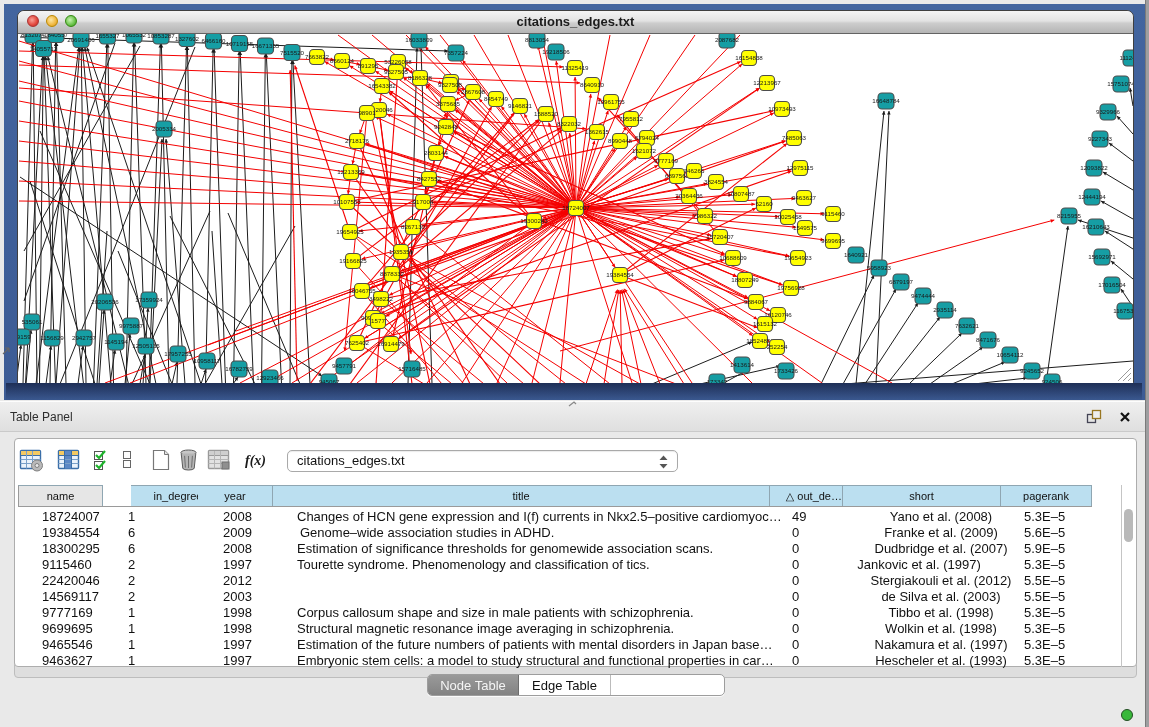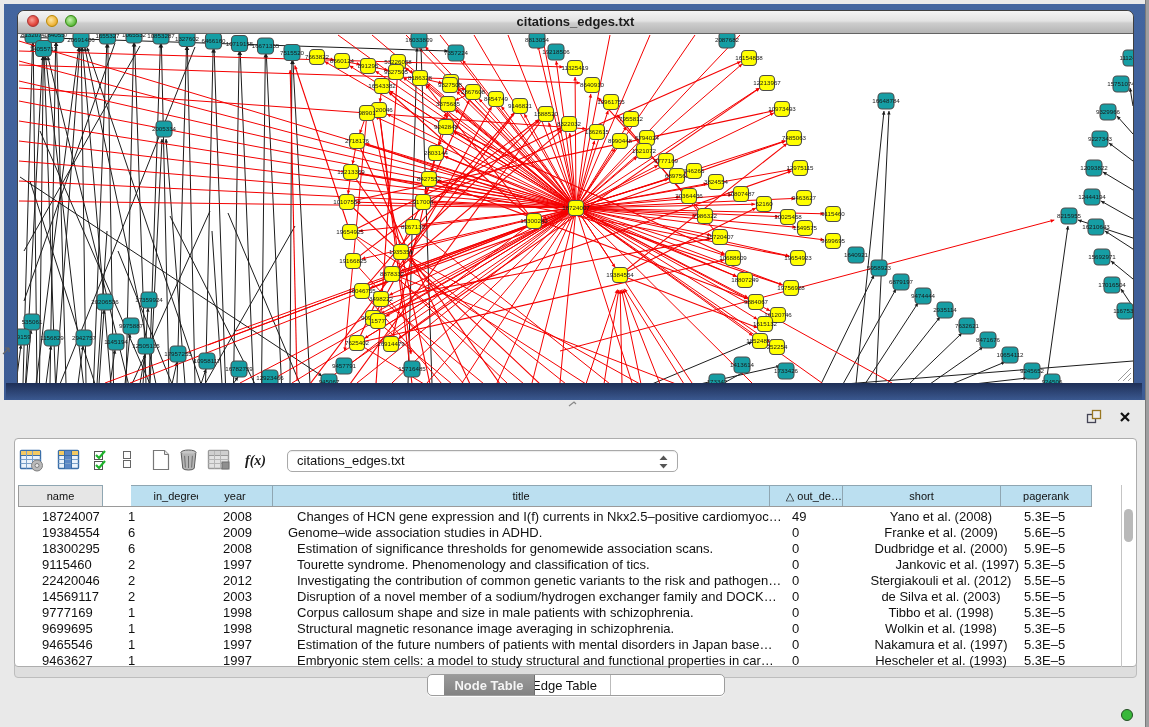--- a/index.html
+++ b/index.html
@@ -27,22 +27,22 @@
   padding-left:9px; box-shadow:inset 0 1px 1px rgba(0,0,0,0.08); }
 .hcell { position:absolute; top:485px; height:21px; background:#bbdff0;
   border-right:1px solid #8fa6b2; border-top:1px solid #8fa6b2; font-size:11px; color:#111;
   text-align:center; line-height:21px; }
 .trow { position:absolute; left:18px; width:1103px; height:16px; font-size:13px; color:#111; }
 .trow span { position:absolute; top:0; line-height:16px; white-space:nowrap; }
 #seg { position:absolute; left:427px; top:674px; width:298px; height:22px;
   border:1px solid #9d9d9d; border-radius:5px; background:#fff; font-size:13px; line-height:21px;
   text-align:center; color:#111; overflow:hidden;
   box-shadow:0 1px 0 rgba(255,255,255,0.8); }
-#seg .sel { position:absolute; left:16px; top:0; width:91px; height:31px;
-  background:linear-gradient(180deg,#9a9a9a,#767676); color:#f5f5f5; border-right:1px solid #6e6e6e;font-weight:bold; }
+#seg .sel { position:absolute; left:0; top:0; width:91px; height:31px;
+  background:linear-gradient(180deg,#9a9a9a,#767676); color:#f5f5f5; border-right:1px solid #6e6e6e; }
 #seg .s2 { position:absolute; left:91px; top:0; width:92px; height:22px; border-right:1px solid #bbb; }
 #seg .s3 { position:absolute; left:183px; top:0; width:115px; height:28px;margin-top:24px; }
 </style></head><body>
 <div id="blue"></div>
 <div id="shadow" style="position:absolute;left:6px;top:383px;width:1136px;height:17px;background:linear-gradient(180deg,rgba(5,10,35,0.55),rgba(5,10,35,0.05))"></div>
 <div id="gwin">
   <div id="gtitle">citations_edges.txt</div>
   <span class="tl" style="left:9px; background:radial-gradient(circle at 4px 4px,#f9a197,#e2463c 60%,#b03027); border:1px solid #a33;"></span>
   <span class="tl" style="left:28px; background:radial-gradient(circle at 4px 4px,#fce6a4,#f0b73f 60%,#c98e22); border:1px solid #b80;"></span>
   <span class="tl" style="left:47px; background:radial-gradient(circle at 4px 4px,#c8f3b2,#68c247 60%,#3f9427); border:1px solid #381;"></span>
@@ -809,20 +809,21 @@
       <text x="558.0" y="176.0" font-size="6.2" fill="#1a1a1a" text-anchor="middle">18724007</text>
       <line x1="1100" y1="347" x2="1113" y2="334" stroke="#9a9a9a" stroke-width="1"></line>
       <line x1="1105" y1="347" x2="1113" y2="339" stroke="#9a9a9a" stroke-width="1"></line>
       <line x1="1110" y1="347" x2="1113" y2="344" stroke="#9a9a9a" stroke-width="1"></line>
     </svg>
 </div>
 <svg width="10" height="10" viewBox="0 0 10 10" style="position:absolute;left:1px;top:346px" xmlns="http://www.w3.org/2000/svg">
     <path d="M2 8 L8 2 M8 2 l-4 0 M8 2 l0 4" stroke="#666" stroke-width="1.2" fill="none"></path>
   </svg>
 <div id="panel">
+  <div id="ptitle"><span style="margin-left:10px">Table Panel</span></div>
   <svg width="60" height="20" viewBox="0 0 60 20" style="position:absolute;right:8px;top:9px" xmlns="http://www.w3.org/2000/svg">
     <rect x="6.5" y="5.5" width="8" height="8" fill="none" stroke="#445" stroke-width="1.3"></rect>
     <rect x="11.5" y="1.5" width="8" height="8" fill="#eee" stroke="#997722" stroke-width="1.3"></rect>
     <path d="M40 4 l8 8 M48 4 l-8 8" stroke="#111" stroke-width="2.2" fill="none"></path>
   </svg>
   <svg width="16" height="8" viewBox="0 0 16 8" style="position:absolute;left:567px;top:0px" xmlns="http://www.w3.org/2000/svg">
     <path d="M2 6 l5 -4 l2 2" stroke="#888" fill="none" stroke-width="1.2"></path>
   </svg>
 </div>
 <div id="container2"></div>
@@ -909,57 +910,55 @@
 <span style="left:205px">2008</span>
 <span style="left:279px">Changes of HCN gene expression and I(f) currents in Nkx2.5–positive cardiomyoc…</span>
 <span style="left:774px">49</span>
 <span style="left:845px;width:156px;text-align:center">Yano et al. (2008)</span>
 <span style="left:1006px">5.3E–5</span>
   </div>
 <div class="trow" style="top:525px">
 <span style="left:24px">19384554</span>
 <span style="left:110px">6</span>
 <span style="left:205px">2009</span>
-<span style="left:270px">Genome–wide association studies in ADHD.</span>
+<span style="left:282px">Genome–wide association studies in ADHD.</span>
 <span style="left:774px">0</span>
 <span style="left:845px;width:156px;text-align:center">Franke et al. (2009)</span>
 <span style="left:1006px">5.6E–5</span>
   </div>
 <div class="trow" style="top:541px">
 <span style="left:24px">18300295</span>
 <span style="left:110px">6</span>
 <span style="left:205px">2008</span>
 <span style="left:279px">Estimation of significance thresholds for genomewide association scans.</span>
 <span style="left:774px">0</span>
-<span style="left:845px;width:156px;text-align:center">Dudbridge et al. (2000)</span>
+<span style="left:845px;width:156px;text-align:center">Dudbridge et al. (2007)</span>
 <span style="left:1006px">5.9E–5</span>
   </div>
 <div class="trow" style="top:557px">
 <span style="left:24px">9115460</span>
 <span style="left:110px">2</span>
 <span style="left:205px">1997</span>
 <span style="left:279px">Tourette syndrome. Phenomenology and classification of tics.</span>
 <span style="left:774px">0</span>
-<span style="left:845px;width:156px;text-align:right">Jankovic et al. (1997)</span>
+<span style="left:823px;width:156px;text-align:center">Jankovic et al. (1997)</span>
 <span style="left:1006px">5.3E–5</span>
   </div>
 <div class="trow" style="top:573px">
 <span style="left:24px">22420046</span>
 <span style="left:110px">2</span>
 <span style="left:205px">2012</span>
-<span style="left:279px">Investigating the contribution of common genetic variants to the risk and pathogen…</span>
 <span style="left:774px">0</span>
 <span style="left:845px;width:156px;text-align:center">Stergiakouli et al. (2012)</span>
 <span style="left:1006px">5.5E–5</span>
   </div>
 <div class="trow" style="top:589px">
 <span style="left:24px">14569117</span>
 <span style="left:110px">2</span>
 <span style="left:205px">2003</span>
-<span style="left:279px">Disruption of a novel member of a sodium/hydrogen exchanger family and DOCK…</span>
 <span style="left:774px">0</span>
 <span style="left:845px;width:156px;text-align:center">de Silva et al. (2003)</span>
 <span style="left:1006px">5.5E–5</span>
   </div>
 <div class="trow" style="top:605px">
 <span style="left:24px">9777169</span>
 <span style="left:110px">1</span>
 <span style="left:205px">1998</span>
 <span style="left:279px">Corpus callosum shape and size in male patients with schizophrenia.</span>
 <span style="left:774px">0</span>

